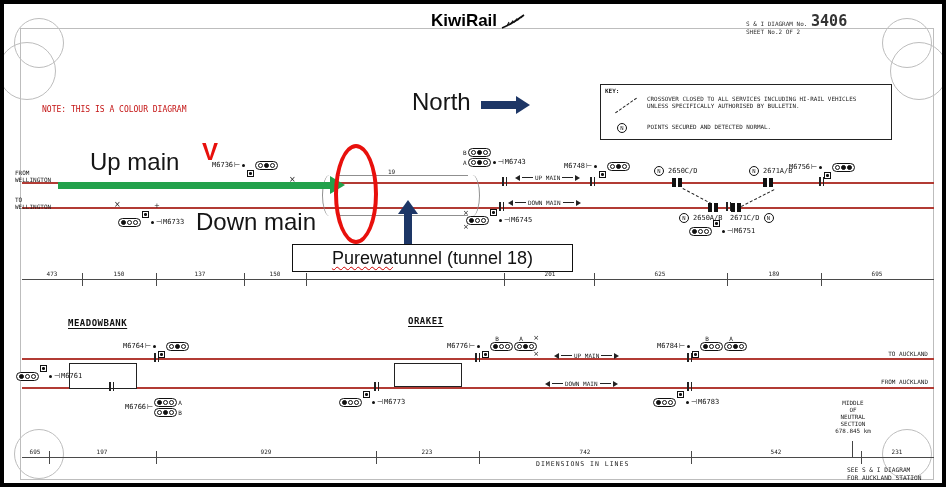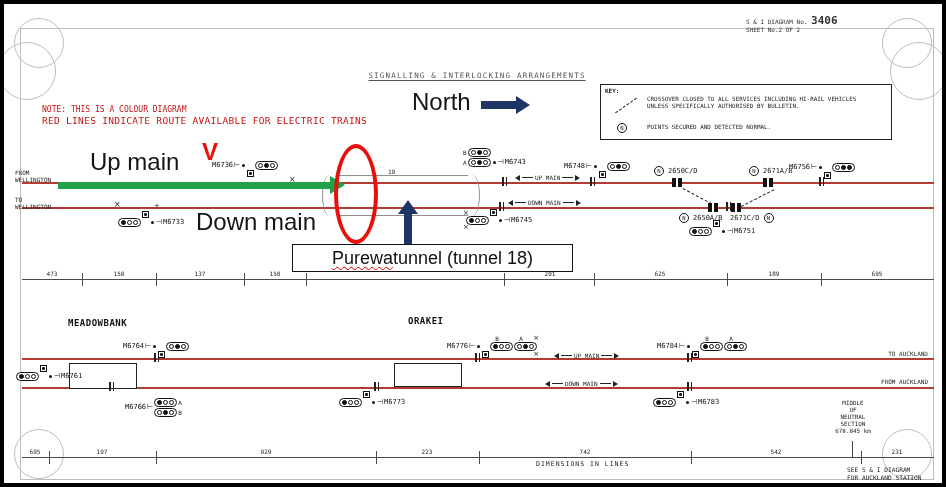--- a/index.html
+++ b/index.html
@@ -10,21 +10,21 @@
   .frame{position:absolute;left:16px;top:24px;width:912px;height:450px;border:1px solid #bdbdbd;pointer-events:none}
   .corner{position:absolute;border:1px solid #bdbdbd;border-radius:50%;background:transparent;pointer-events:none}
   
   .logo-wrap{left:392px;top:7px;width:165px;display:flex;align-items:center;justify-content:center;gap:3px}
   .logo-text{font-family:"Liberation Sans",sans-serif;font-weight:bold;font-size:17px;color:#000}
   .title{left:398px;top:35px;width:150px;text-align:center;font-size:21px;letter-spacing:5px;color:#222;
          text-decoration:underline;text-underline-offset:3px}
   .subtitle{left:318px;top:67px;width:310px;text-align:center;font-size:7.5px;letter-spacing:1.2px;color:#555;
             text-decoration:underline;text-underline-offset:2px}
   .sheetinfo{left:742px;top:13px;font-size:6px;color:#333;line-height:8px}
-  .sheetinfo b{font-size:11px}
+  .sheetinfo b{font-size:15px}
   
   .keybox{left:596px;top:80px;width:290px;height:54px;border:1.2px solid #222;background:#fff}
   .key-head{position:absolute;left:4px;top:2px;font-size:6px;font-weight:bold}
   .key-sym{position:absolute;left:12px;top:20px;width:26px;border-top:1.5px dashed #222;transform:rotate(-35deg)}
   .key-text{position:absolute;left:46px;font-size:5.9px;line-height:7px;color:#222}
   
   .note1{left:38px;top:101px;font-size:8px;color:#c41414}
   .note2{left:38px;top:111px;font-size:9.5px;letter-spacing:.3px;color:#c41414}
   
   .red-line{position:absolute;height:2px;background:#b23b34}
@@ -62,21 +62,21 @@
   
   .dirlabel{position:absolute;display:flex;align-items:center;gap:2px;font-size:6px;color:#222;z-index:3}
   .tri-l{width:0;height:0;border-top:3px solid transparent;border-bottom:3px solid transparent;border-right:5px solid #222}
   .tri-r{width:0;height:0;border-top:3px solid transparent;border-bottom:3px solid transparent;border-left:5px solid #222}
   .dirline{width:11px;height:1px;background:#222;display:block}
   
   .dim-line{position:absolute;height:1.2px;background:#4a4a4a}
   .tick{position:absolute;width:1px;height:13px;background:#4a4a4a}
   .dim-val{position:absolute;width:30px;text-align:center;font-size:6px;color:#222}
   
-  .station{position:absolute;font-size:9px;font-weight:bold;letter-spacing:.5px;text-underline-offset:2px;color:#111}
+  .station{position:absolute;font-size:9px;font-weight:bold;letter-spacing:.5px;text-decoration:underline;text-underline-offset:2px;color:#111}
   .platform{position:absolute;border:1.2px solid #222;background:#fff;z-index:2}
   
   .annot{font-family:"Liberation Sans",sans-serif;color:#151515;z-index:6}
   .bigtext{font-size:24px;line-height:24px}
   .vmark{font-size:24px;font-weight:bold;color:#e8100c;z-index:7}
   .green-shaft{position:absolute;left:54px;top:178px;width:272px;height:7px;background:#22a14b;z-index:5}
   .green-head{position:absolute;left:326px;top:172px;width:0;height:0;border-top:9.5px solid transparent;
               border-bottom:9.5px solid transparent;border-left:15px solid #22a14b;z-index:5}
   .ellipse{position:absolute;left:330px;top:140px;width:36px;height:92px;border:4.5px solid #e8100c;border-radius:50%;z-index:6}
   .navy{background:#1d3666}
@@ -102,42 +102,47 @@
 <div class="canvas">
 
   <div class="frame"></div>
   <div class="corner" style="left:10px;top:14px;width:48px;height:48px"></div>
   <div class="corner" style="left:-6px;top:38px;width:56px;height:56px"></div>
   <div class="corner" style="right:10px;top:14px;width:48px;height:48px"></div>
   <div class="corner" style="right:-6px;top:38px;width:56px;height:56px"></div>
   <div class="corner" style="left:10px;bottom:4px;width:48px;height:48px"></div>
   <div class="corner" style="right:10px;bottom:4px;width:48px;height:48px"></div>
 
-  <div class="abs subtitle">SIGNALLING &amp; INTERLOCKING ARRANGEMENTS</div>
+  <div class="abs logo-wrap">
+    <span class="logo-text">KiwiRail</span>
+    <svg width="26" height="17" viewBox="0 0 26 17">
+      <path d="M2 15 Q12 11 24 2" stroke="#111" fill="none" stroke-width="1.6"></path>
+      <path d="M7 13 l2 -4 M10.5 11.5 l2.5 -4 M14 9.5 l3 -4 M17.5 7.5 l3 -3.5 M21 5 l2.5 -3" stroke="#111" fill="none" stroke-width="1.1"></path>
+    </svg>
+  </div>
   <div class="abs sheetinfo">
     <div><span>S &amp; I DIAGRAM No.</span>
          <b>3406</b></div>
     <div>SHEET No.2 OF 2</div>
   </div>
 
   <div class="abs keybox">
     <div class="key-head">KEY:</div>
     <span class="key-sym"></span>
     <div class="key-text" style="top:11px;width:238px">
       <div>CROSSOVER CLOSED TO ALL SERVICES INCLUDING HI-RAIL VEHICLES</div>
       <div>UNLESS SPECIFICALLY AUTHORISED BY BULLETIN.</div>
     </div>
     <span class="circle-n" style="position:absolute;left:16px;top:38px">
         <span>N</span>
       </span>
     <div class="key-text" style="top:39px">POINTS SECURED AND DETECTED NORMAL.</div>
   </div>
 
   <div class="abs note1">NOTE: THIS IS A COLOUR DIAGRAM</div>
-  <div class="abs note2">RED LINES INDICATE ROUTE AVAILABLE FOR ELECTRIC TRAINS</div>
 
   <div class="abs annot bigtext" style="left:408px;top:86px">North</div>
   <div class="north-shaft navy"></div>
   <div class="north-head"></div>
 
   <div class="red-line" style="left:18px;top:178px;width:912px"></div>
   <div class="red-line" style="left:18px;top:203px;width:912px"></div>
   <div class="tiny" style="left:11px;top:166px">
     <div>FROM</div>
     <div>WELLINGTON</div>

